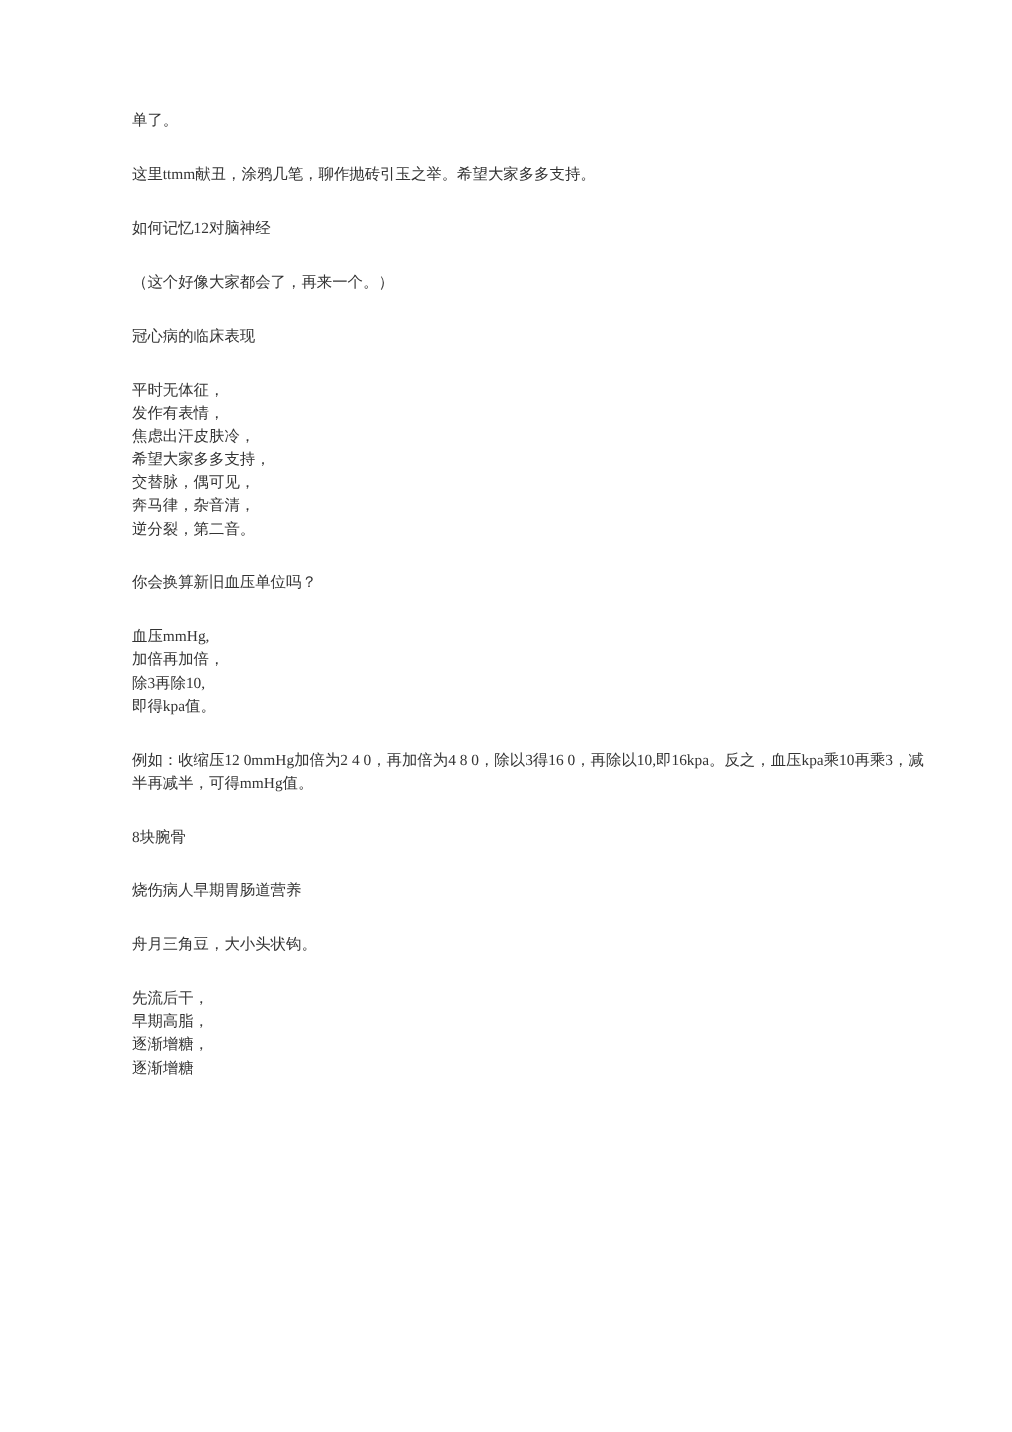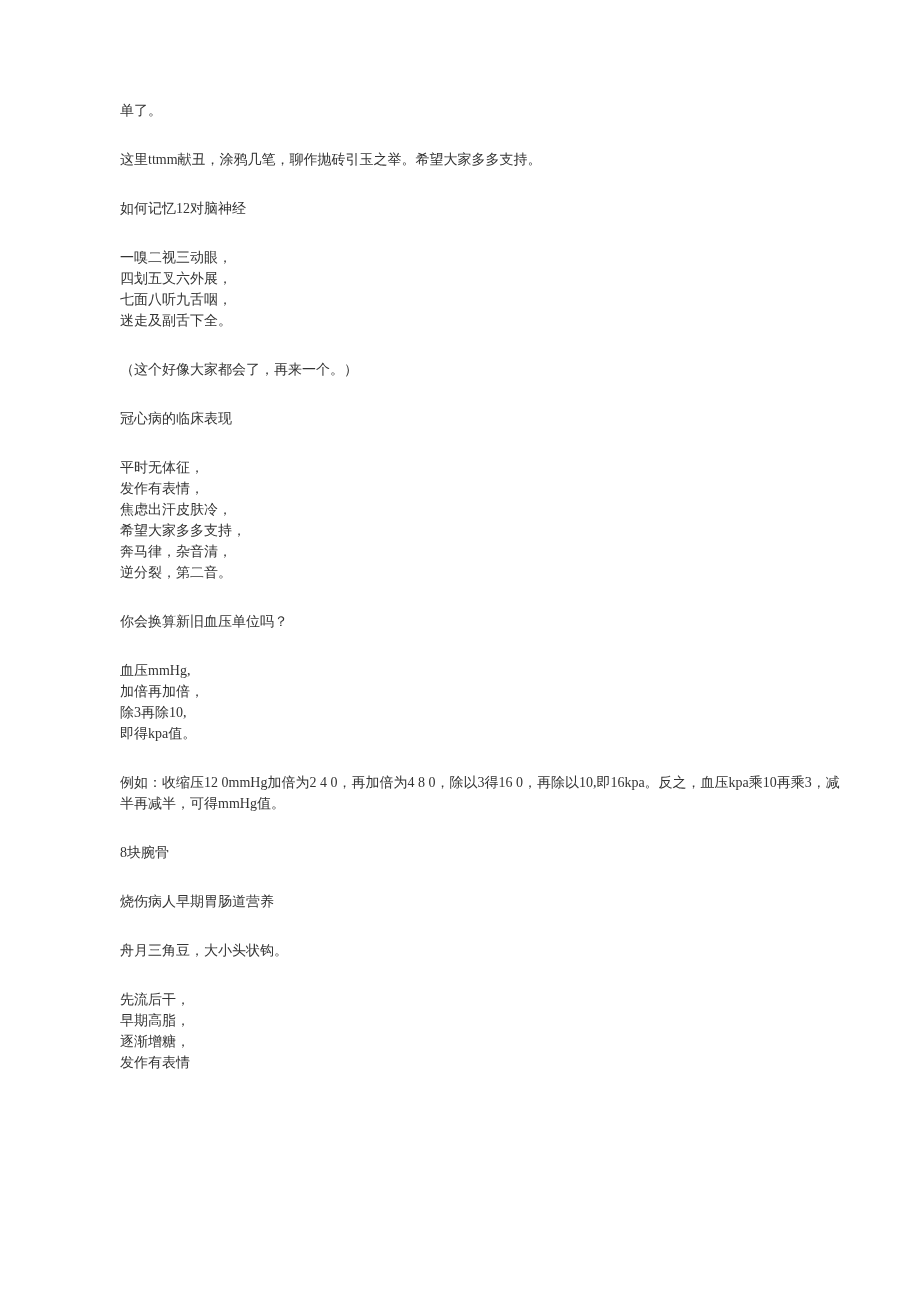--- a/index.html
+++ b/index.html
@@ -30,36 +30,31 @@
       <div class="para">
         <span class="line">单了。</span>
       </div>
       <div class="para">
         <span class="line">这里ttmm献丑，涂鸦几笔，聊作抛砖引玉之举。希望大家多多支持。</span>
       </div>
       <div class="para">
         <span class="line">如何记忆12对脑神经</span>
       </div>
       <div class="para">
-        <span class="line">一嗅二视三动眼，</span>
-        <span class="line">四划五叉六外展，</span>
-        <span class="line">七面八听九舌咽，</span>
-        <span class="line">迷走及副舌下全。</span>
-      </div>
-      <div class="para">
         <span class="line">（这个好像大家都会了，再来一个。）</span>
       </div>
       <div class="para">
         <span class="line">冠心病的临床表现</span>
       </div>
       <div class="para">
         <span class="line">平时无体征，</span>
         <span class="line">发作有表情，</span>
         <span class="line">焦虑出汗皮肤冷，</span>
         <span class="line">希望大家多多支持，</span>
+        <span class="line">交替脉，偶可见，</span>
         <span class="line">奔马律，杂音清，</span>
         <span class="line">逆分裂，第二音。</span>
       </div>
       <div class="para">
         <span class="line">你会换算新旧血压单位吗？</span>
       </div>
       <div class="para">
         <span class="line">血压mmHg,</span>
         <span class="line">加倍再加倍，</span>
         <span class="line">除3再除10,</span>
@@ -74,16 +69,16 @@
       <div class="para">
         <span class="line">烧伤病人早期胃肠道营养</span>
       </div>
       <div class="para">
         <span class="line">舟月三角豆，大小头状钩。</span>
       </div>
       <div class="para">
         <span class="line">先流后干，</span>
         <span class="line">早期高脂，</span>
         <span class="line">逐渐增糖，</span>
-        <span class="line">发作有表情</span>
+        <span class="line">逐渐增糖</span>
       </div>
     </div>
 </div>
 
 </body></html>

